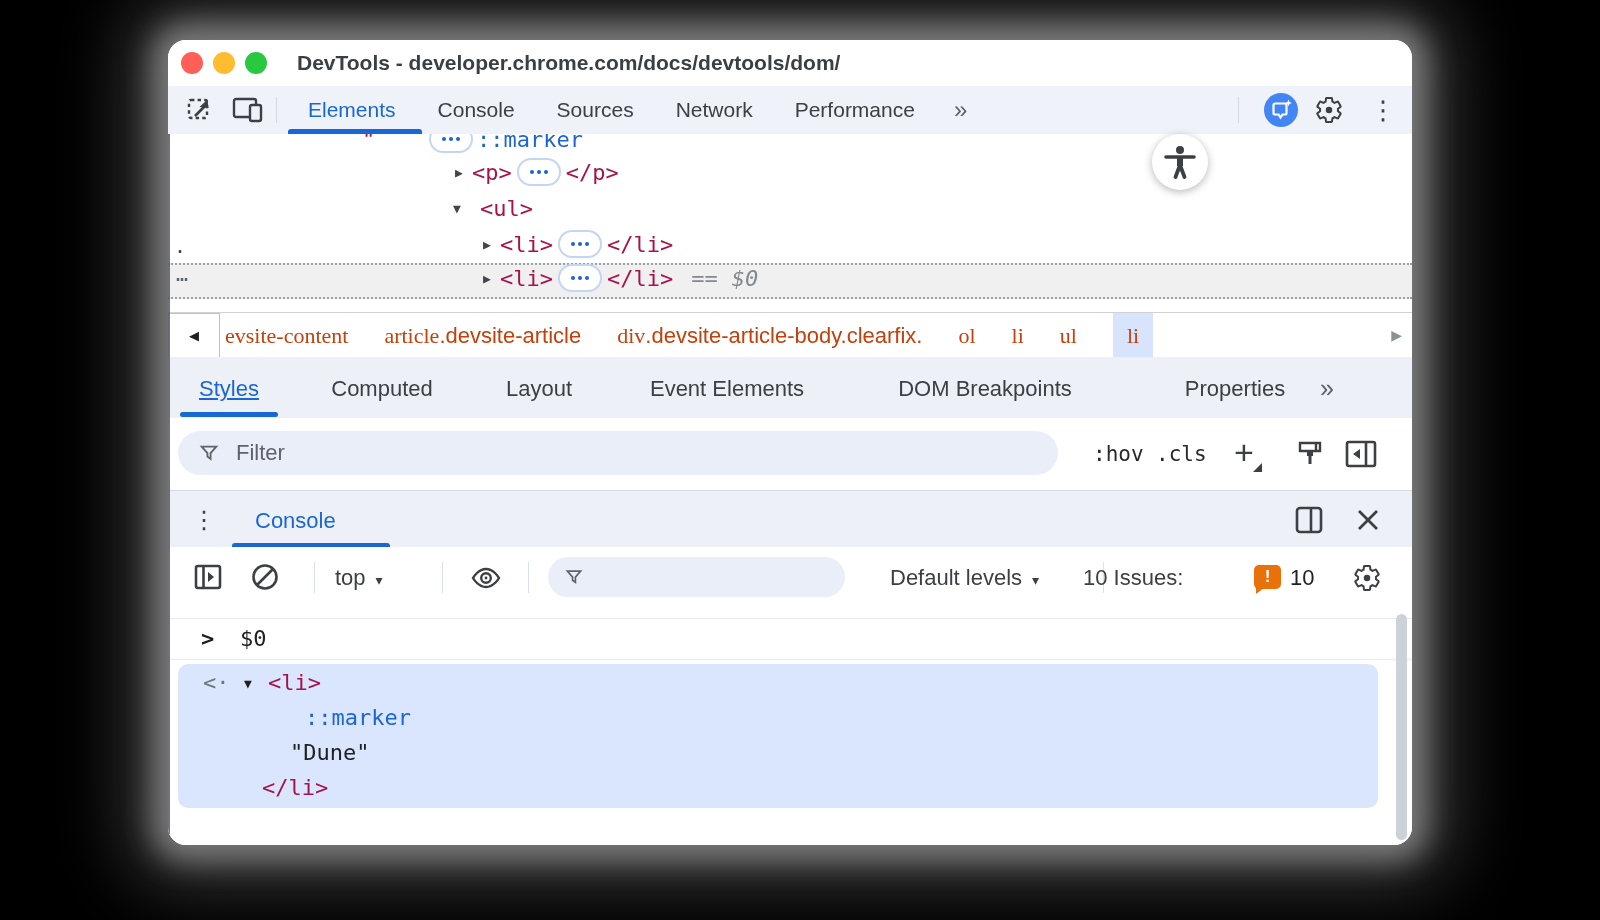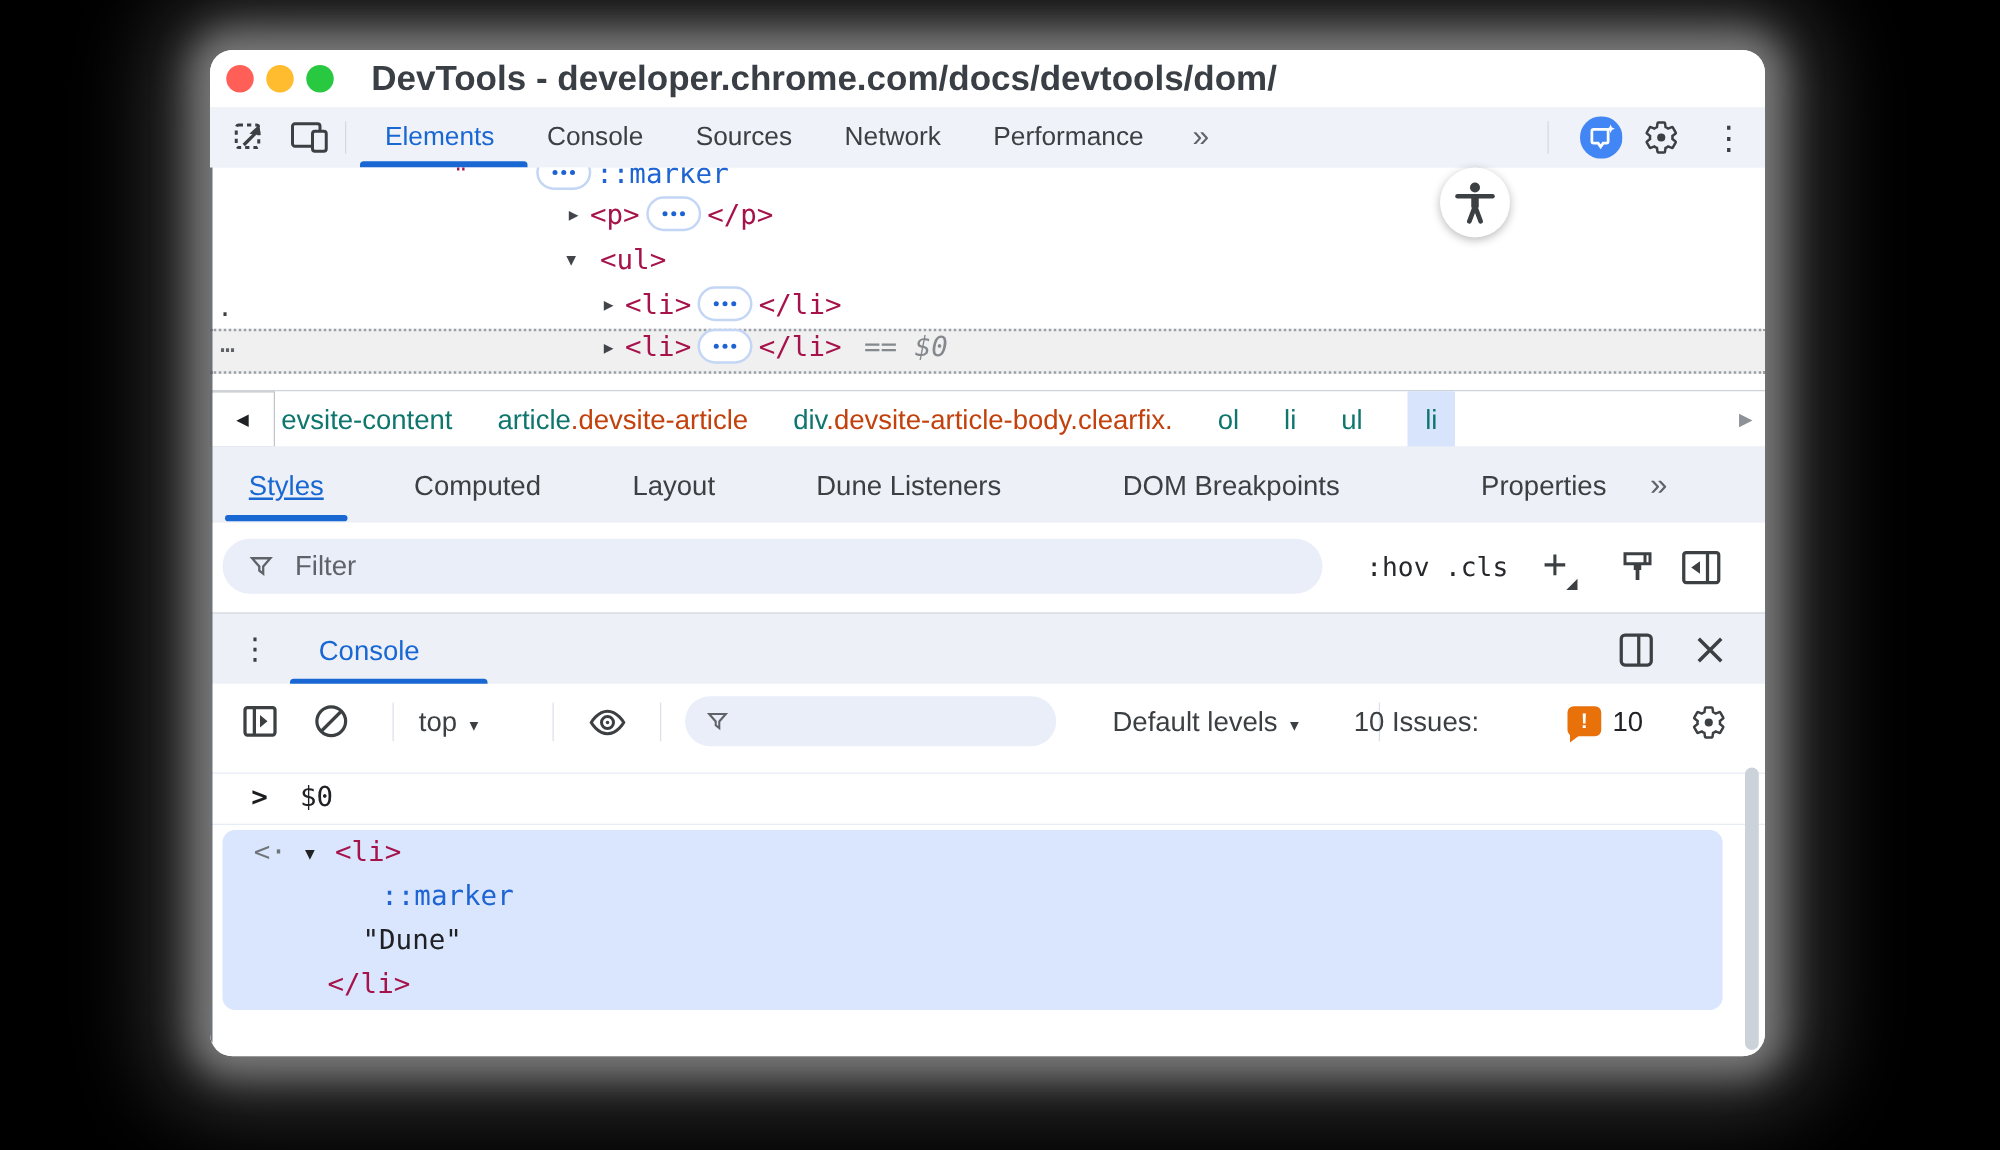--- a/index.html
+++ b/index.html
@@ -9,21 +9,21 @@
             background:#fff; border-radius:18px; overflow:hidden;
             box-shadow:0 0 28px 16px rgba(125,125,125,0.95), 0 0 70px 42px rgba(120,120,120,0.45); }
 
   
   .titlebar { position:absolute; left:0; top:0; width:100%; height:46px; background:#fff;
               border-bottom:1px solid #ececec; display:flex; align-items:center; }
   .light { width:22px; height:22px; border-radius:50%; display:inline-block; }
   .light.red { background:#ff5f57; margin-left:13px; }
   .light.yellow { background:#febc2e; margin-left:10px; }
   .light.green { background:#28c840; margin-left:10px; }
-  .win-title { margin-left:30px; font-size:28px; font-weight:bold; color:#3a3f45; }
+  .win-title { margin-left:30px; font-size:21px; font-weight:bold; color:#3a3f45; }
 
   
   .toolbar { position:absolute; left:0; top:46px; width:100%; height:48px; background:#eff2f8;
              border-bottom:1px solid #e2e5eb; }
   .tb-sep { position:absolute; top:11px; width:1px; height:26px; background:#d5d9e0; }
   .tabs { position:absolute; left:119px; top:0; height:48px; display:flex; align-items:center; }
   .tab { padding:0 21px; font-size:21px; color:#3c4043; line-height:48px; white-space:nowrap; }
   .tab.sel { color:#1967d2; }
   .tab.ovf { color:#5f6368; font-size:24px; padding:0 18px; }
   .tab-underline { position:absolute; left:120px; bottom:0; width:134px; height:5px;
@@ -48,21 +48,21 @@
   .gutter-frag { position:absolute; color:#3c4043; font-size:20px; }
 
   
   .crumbs { position:absolute; left:0; top:272px; width:100%; height:45px; background:#fff;
             border-top:1px solid #cfd3d9; font-size:22px; }
   .crumb-back { position:absolute; left:0; top:0; width:52px; height:45px; border:1px solid #c0c3c8;
                 background:#fff; display:flex; align-items:center; justify-content:center;
                 font-size:13px; color:#202124; box-sizing:border-box; }
   .crumb-list { position:absolute; left:57px; top:0; height:45px; display:flex; align-items:center; gap:36px; }
   .crumb { white-space:nowrap; }
-  .crumb .ctag { color:#0f766e; }
+  .crumb .ctag { color:#c2410c;font-family:Liberation Serif, serif; }
   .crumb .ccls { color:#c2410c; }
   .crumb.csel { background:#d7e4fb; height:45px; display:flex; align-items:center; padding:0 14px; }
   .crumb-fwd { position:absolute; right:10px; top:0; height:45px; line-height:45px; font-size:14px; color:#8d9297; }
 
   
   .stabs { position:absolute; left:0; top:317px; width:100%; height:61px; background:#edf0f7;
            border-bottom:1px solid #e2e5eb; }
   .stab { position:absolute; top:0; height:61px; line-height:63px; transform:translateX(-50%);
           font-size:22px; color:#3c4043; white-space:nowrap; }
   .stab.sel { color:#1967d2;text-decoration:underline; }
@@ -251,21 +251,21 @@
             <span class="ctag">li</span>
           </span>
       </div>
       <span class="crumb-fwd"><span>▶</span></span>
     </div>
 
     <div class="stabs">
       <span class="stab sel" style="left:61px;">Styles</span>
       <span class="stab" style="left:214px;">Computed</span>
       <span class="stab" style="left:371px;">Layout</span>
-      <span class="stab" style="left:559px;">Dune Listeners</span>
+      <span class="stab" style="left:559px;">Event Elements</span>
       <span class="stab" style="left:817px;">DOM Breakpoints</span>
       <span class="stab" style="left:1067px;">Properties</span>
       <span class="stab ovf" style="left:1159px;">»</span>
       <span class="stab-underline"></span>
     </div>
 
     <div class="filterbar">
       <div class="fpill">
         <span style="margin-left:20px;">
           <svg width="22" height="22" viewBox="0 0 24 24">

